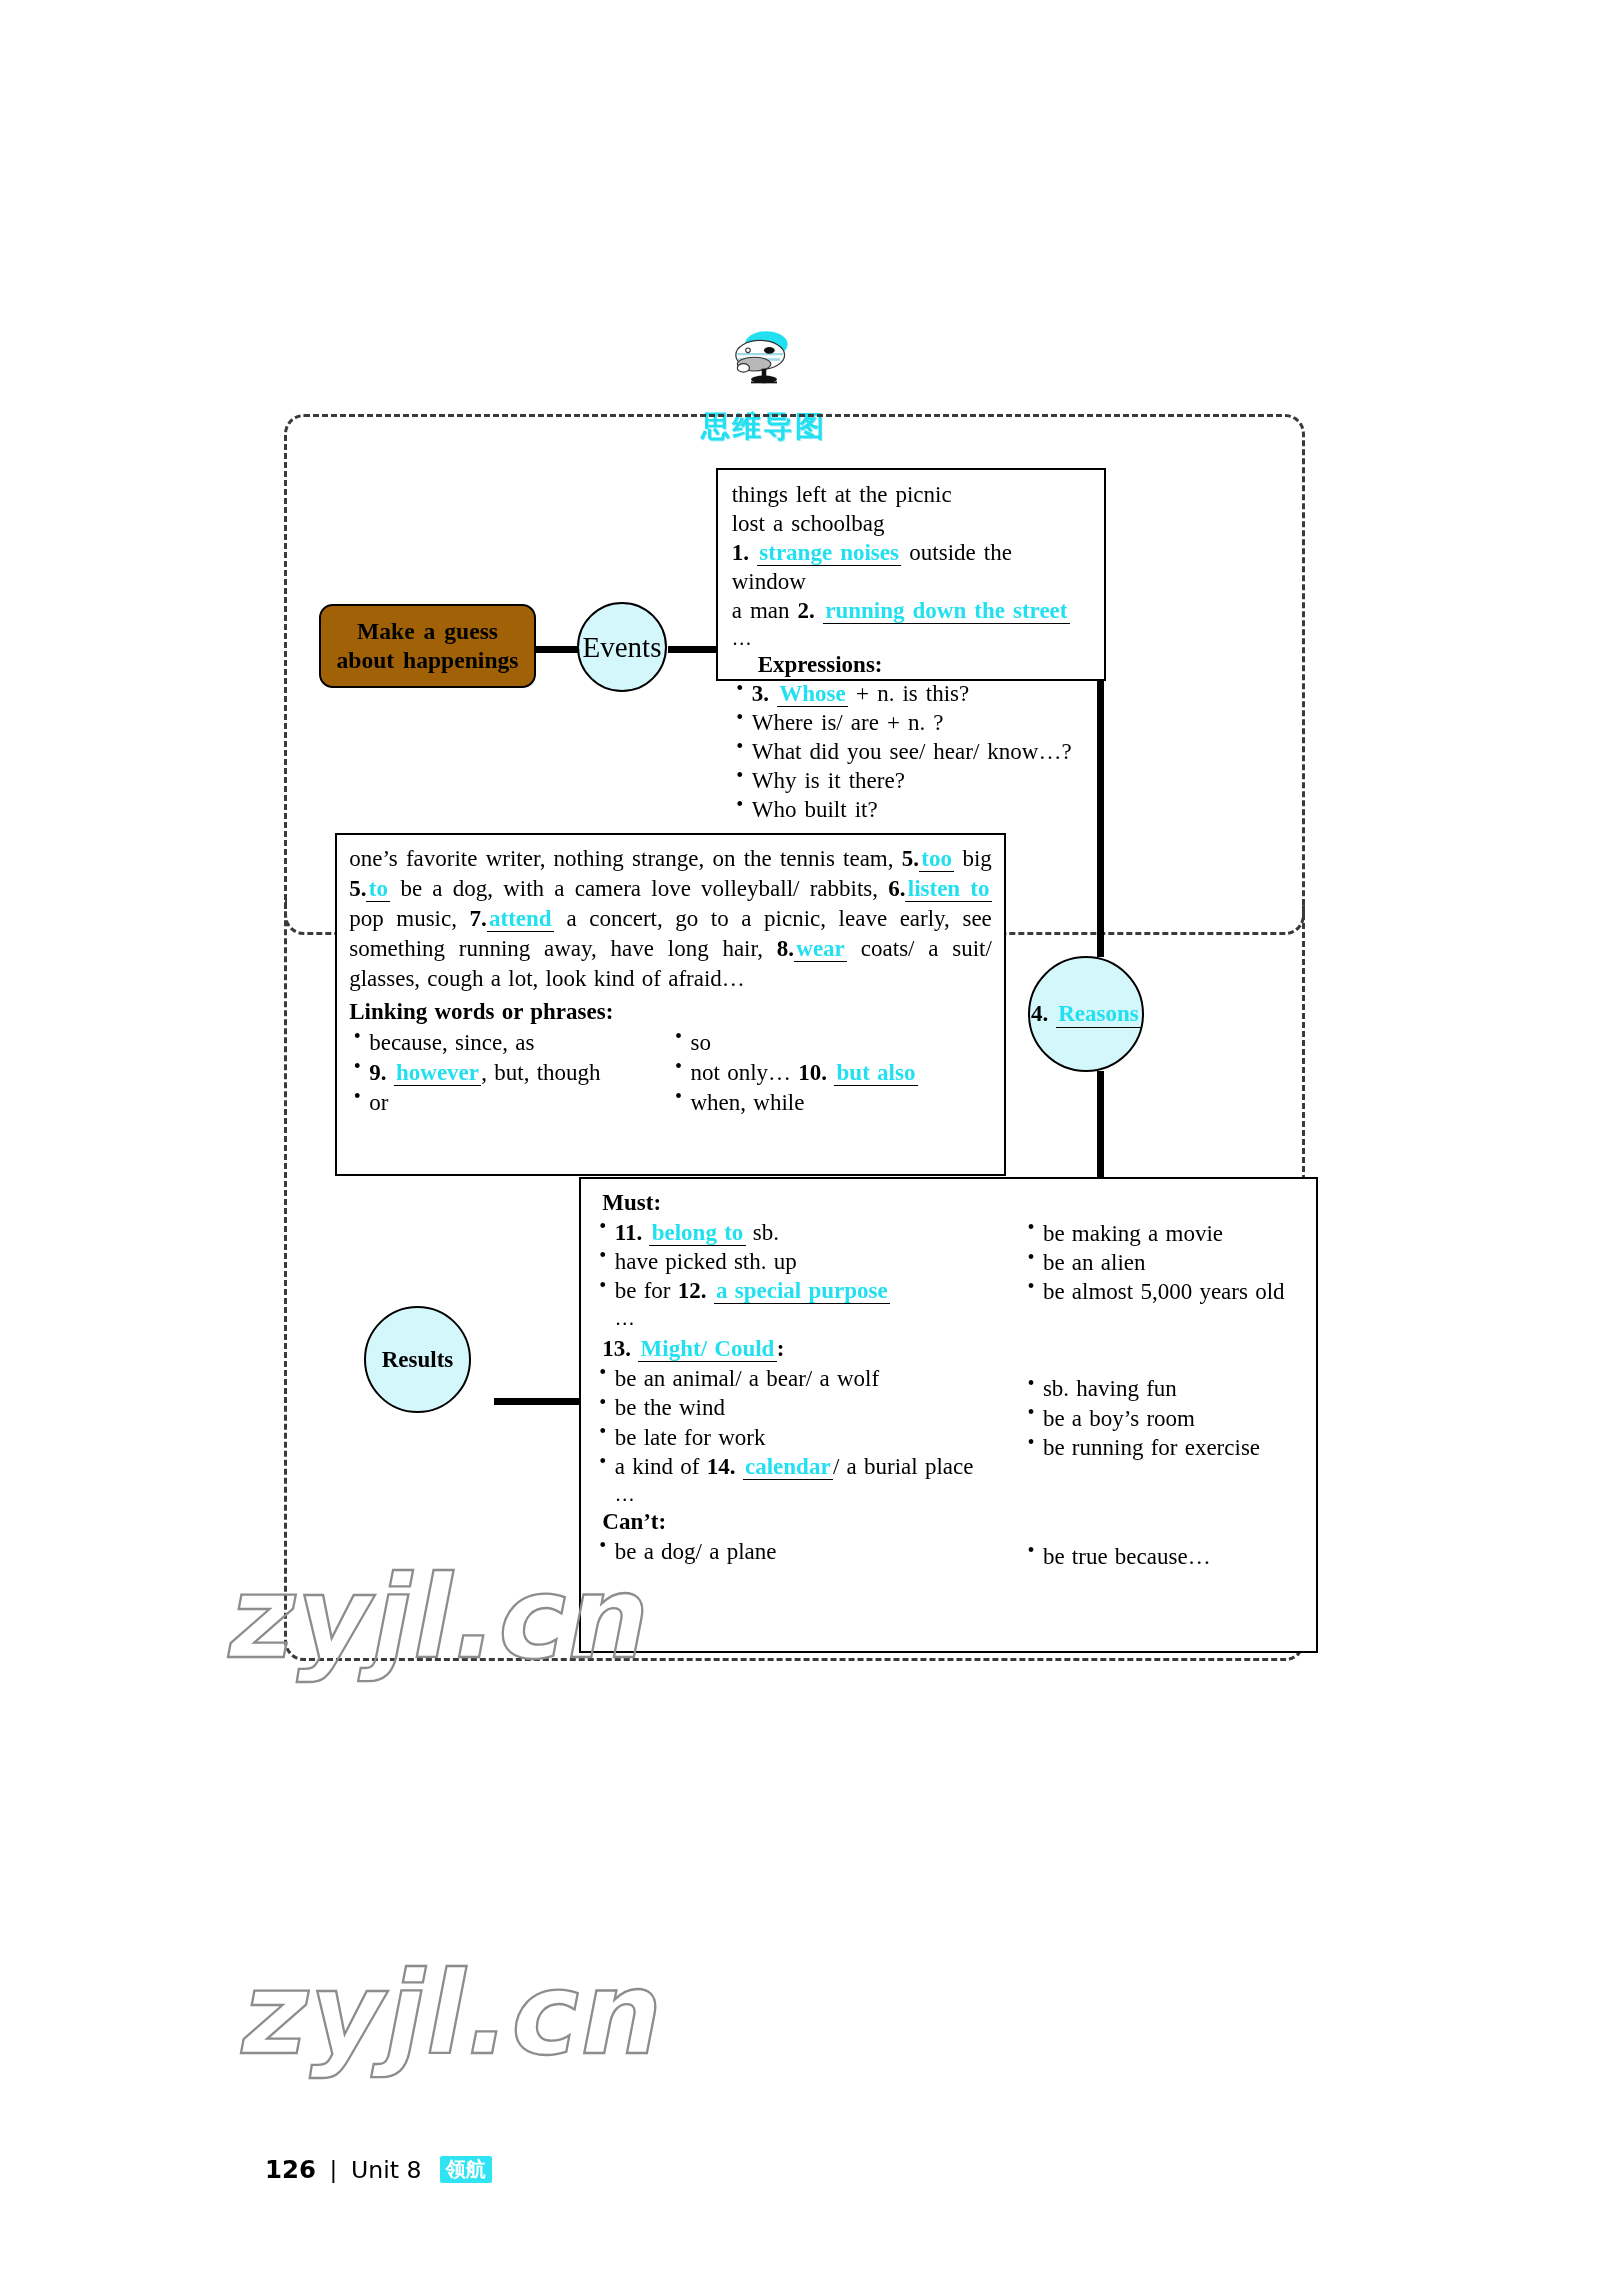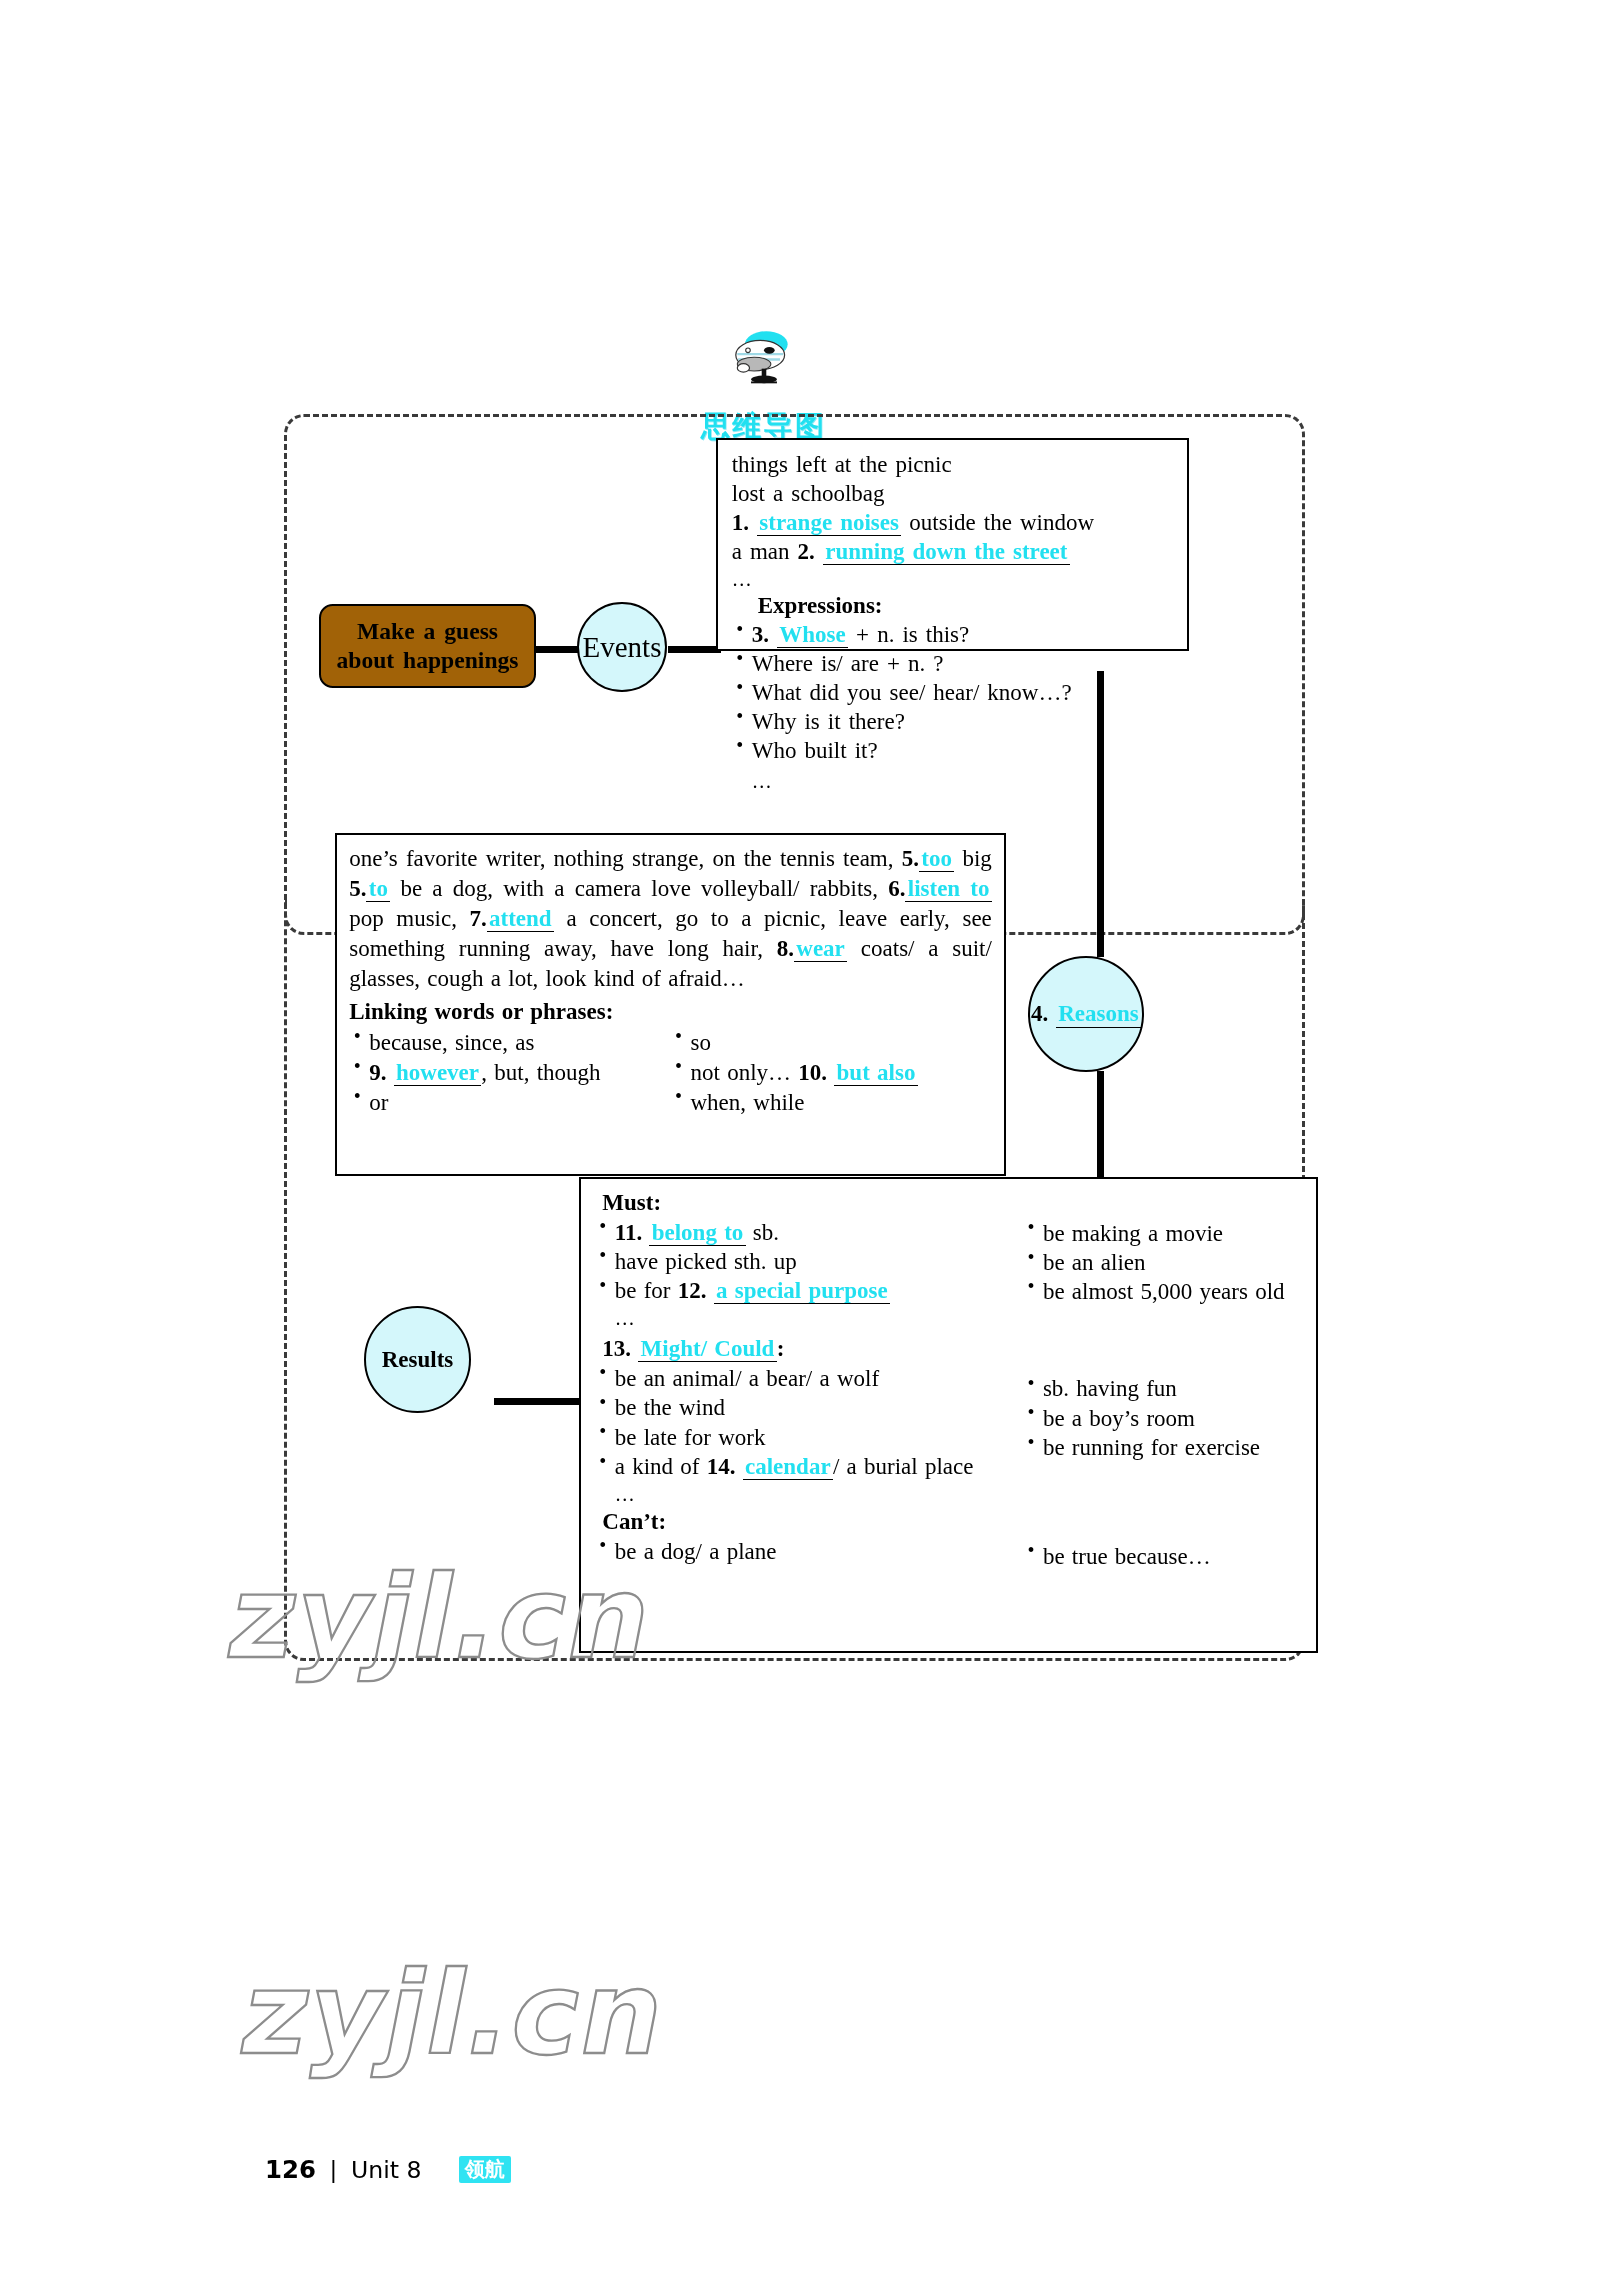--- a/index.html
+++ b/index.html
@@ -173,22 +173,22 @@
     left: 4.6px;
     top: -1.5px;
     font-size: 20px;
     line-height: 1;
   }
   ul.b > li.nobullet::before { content: ""; }
 
   
   #events-box {
     left: 716px;
-    top: 438px;
-    width: 473px;
+    top: 468px;
+    width: 390px;
     height: 213px;
     font-size: 23px;
     line-height: 1.26;
     padding: 10.7px 13.7px 7.6px 13.7px;
     word-spacing: 2.3px;
   }
 
   
   #reasons-box {
     left: 335px;
@@ -238,21 +238,21 @@
   #footer-page {
     font-weight: bold;
     font-size: 24.4px;
   }
   #footer-sep {
     margin: 0 13.7px;
     color: #000;
   }
   #footer-unit { font-size: 23.6px; }
   #footer-badge {
-    margin-left: 37px;
+    margin-left: 18px;
     background: #2fe3f2;
     color: #fff;
     font-family: "DejaVu Sans", sans-serif;
     font-weight: bold;
     font-size: 20px;
     padding: 3px 6.1px 4.6px 6.1px;
     line-height: 1;
     border-radius: 2px;
   }
 </style>

